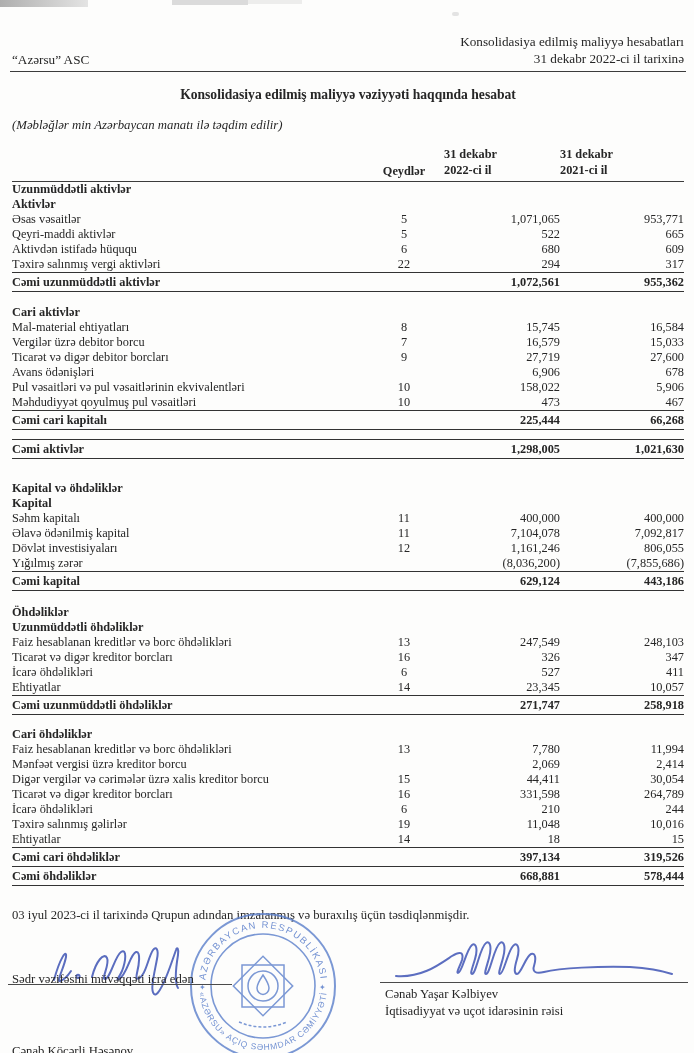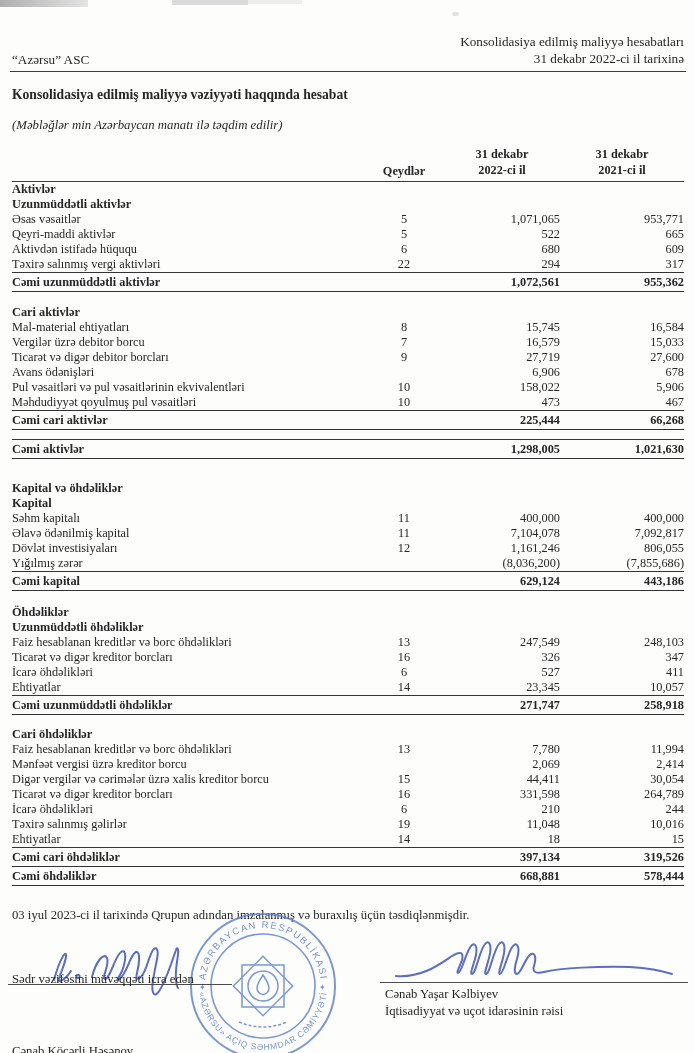--- a/index.html
+++ b/index.html
@@ -16,32 +16,32 @@
   .dot1 { left:452px; top:12px; width:7px; height:4px; background:#c9c9c9; opacity:.5; border-radius:2px; }
 
   .top-header {
     display:flex; justify-content:space-between; align-items:flex-end;
     margin:0 8px 0 10px; padding:34px 2px 3px 2px;
     border-bottom:1.6px solid #3c3c3c;
   }
   .company { font-size:13.2px; }
   .report-info { text-align:right; font-size:13.2px; line-height:1.28; }
 
-  .doc-title { margin:15px 10px 0 12px; font-size:13.6px; font-weight:700; }
+  .doc-title { margin:15px 10px 0 12px; font-size:13.6px; font-weight:700;text-align:center; }
   .doc-note  { margin:15px 10px 0 12px; font-size:12.8px; font-style:italic; }
 
   table.fin {
     margin:14px 10px 0 12px; width:672px;
     border-collapse:collapse; table-layout:fixed;
     font-size:12.3px; color:#262626;
   }
   table.fin th { font-weight:700; vertical-align:bottom; padding:0 0 2px 0; border-bottom:1.6px solid #3c3c3c; }
   th.h-label { text-align:left; }
   th.h-note  { text-align:center; }
-  th.h-per   { text-align:center; line-height:1.3; }
+  th.h-per   { text-align:left; line-height:1.3; }
   tbody td { line-height:15px; padding:0; overflow:hidden; white-space:nowrap; }
   td.note-col { text-align:center; }
   td.val { text-align:right; }
   tr.section td { font-weight:700; }
   tr.total td {
     font-weight:700; line-height:16px; padding:1px 0;
     border-top:1.4px solid #333; border-bottom:1.7px solid #333;
   }
   tr.spacer td { border:none; }
 
@@ -99,27 +99,27 @@
           <div>2022-ci il</div>
         </th>
         <th class="h-per">
           <div>31 dekabr</div>
           <div>2021-ci il</div>
         </th>
       </tr>
     </thead>
     <tbody>
         <tr class="section">
+          <td>Uzunmüddətli aktivlər</td>
+          <td class="note-col"></td>
+          <td class="val"></td>
+          <td class="val"></td>
+        </tr>
+        <tr class="section">
           <td>Aktivlər</td>
-          <td class="note-col"></td>
-          <td class="val"></td>
-          <td class="val"></td>
-        </tr>
-        <tr class="section">
-          <td>Uzunmüddətli aktivlər</td>
           <td class="note-col"></td>
           <td class="val"></td>
           <td class="val"></td>
         </tr>
         <tr class="item">
           <td>Əsas vəsaitlər</td>
           <td class="note-col">5</td>
           <td class="val">1,071,065</td>
           <td class="val">953,771</td>
         </tr>
@@ -186,21 +186,21 @@
           <td class="val">158,022</td>
           <td class="val">5,906</td>
         </tr>
         <tr class="item">
           <td>Məhdudiyyət qoyulmuş pul vəsaitləri</td>
           <td class="note-col">10</td>
           <td class="val">473</td>
           <td class="val">467</td>
         </tr>
         <tr class="total">
-          <td>Cəmi cari aktivlər</td>
+          <td>Cəmi cari kapitalı</td>
           <td class="note-col"></td>
           <td class="val">225,444</td>
           <td class="val">66,268</td>
         </tr>
         <tr class="spacer">
           <td colspan="4" style="height: 9px;"></td>
         </tr>
         <tr class="total">
           <td>Cəmi aktivlər</td>
           <td class="note-col"></td>

